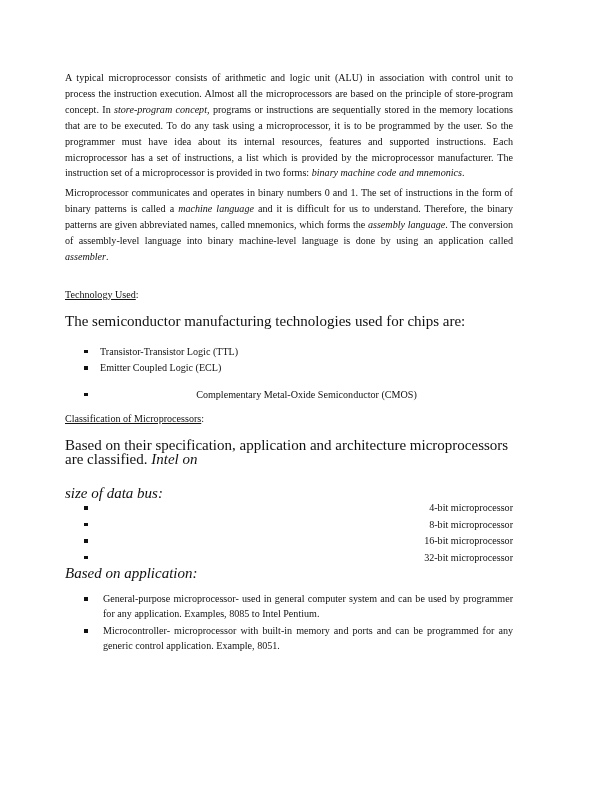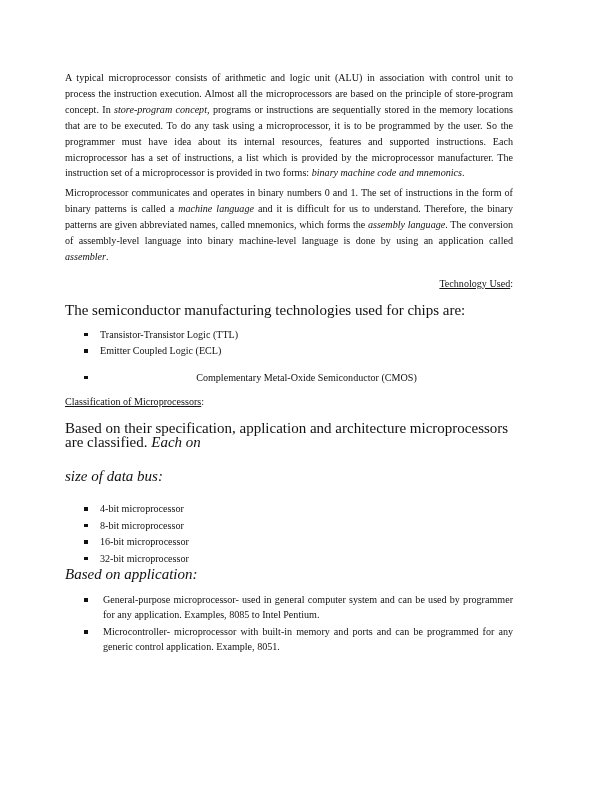--- a/index.html
+++ b/index.html
@@ -35,37 +35,37 @@
 </style>
 </head>
 <body>
 
 <div class="page">
 
   <p class="para first"><span>A typical microprocessor consists of arithmetic and logic unit (ALU) in association with control unit to process the instruction execution. Almost all the microprocessors are based on the principle of store-program concept. In </span><i>store-program concept,</i><span> programs or instructions are sequentially stored in the memory locations that are to be executed. To do any task using a microprocessor, it is to be programmed by the user. So the programmer must have idea about its internal resources, features and supported instructions. Each microprocessor has a set of instructions, a list which is provided by the microprocessor manufacturer. The instruction set of a microprocessor is provided in two forms: </span><i>binary machine code and mnemonics</i><span>.</span></p>
 
   <p class="para second"><span>Microprocessor communicates and operates in binary numbers 0 and 1. The set of instructions in the form of binary patterns is called a </span><i>machine language</i><span> and it is difficult for us to understand. Therefore, the binary patterns are given abbreviated names, called mnemonics, which forms the </span><i>assembly language</i><span>. The conversion of assembly-level language into binary machine-level language is done by using an application called </span><i>assembler</i><span>.</span></p>
 
-  <p class="heading" style="margin-top:12px;text-align:right;"><span class="u">Technology Used</span><span>:</span></p>
+  <p class="heading" style="margin-top:23px;"><span class="u">Technology Used</span><span>:</span></p>
 
   <p class="simple" style="margin-top:12px;">The semiconductor manufacturing technologies used for chips are:</p>
 
-  <ul class="bl" style="margin-top:10px;">
+  <ul class="bl" style="margin-top:16px;">
     <li><span class="b"></span><span>Transistor-Transistor Logic (TTL)</span></li>
     <li><span class="b"></span><span>Emitter Coupled Logic (ECL)</span></li>
     <li style="margin-top:10px;text-align:center;"><span class="b"></span><span>Complementary Metal-Oxide Semiconductor (CMOS)</span></li>
   </ul>
 
   <p class="heading" style="margin-top:9px;"><span class="u">Classification of Microprocessors</span><span>:</span></p>
 
-  <p class="simple" style="margin-top:12px;"><span>Based on their specification, application and architecture microprocessors are classified. </span><i>Each on</i></p>
+  <p class="simple" style="margin-top:12px;"><span>Based on their specification, application and architecture microprocessors are classified. </span><i>Intel on</i></p>
 
   <p class="simple" style="margin-top:20px;"><i>size of data bus:</i></p>
 
-  <ul class="bl" style="margin-top:18px;">
+  <ul class="bl" style="margin-top:0;text-align:right;">
     <li><span class="b"></span><span>4-bit microprocessor</span></li>
     <li><span class="b"></span><span>8-bit microprocessor</span></li>
     <li><span class="b"></span><span>16-bit microprocessor</span></li>
     <li><span class="b"></span><span>32-bit microprocessor</span></li>
   </ul>
 
   <p class="simple" style="margin-top:0px;"><i>Based on application:</i></p>
 
   <ul class="bl app" style="margin-top:12px;">
     <li><span class="b"></span><span>General-purpose microprocessor- used in general computer system and can be used by programmer for any application. Examples, 8085 to Intel Pentium.</span></li>

